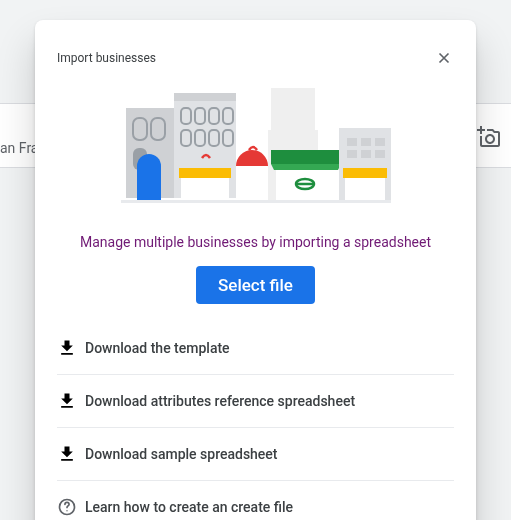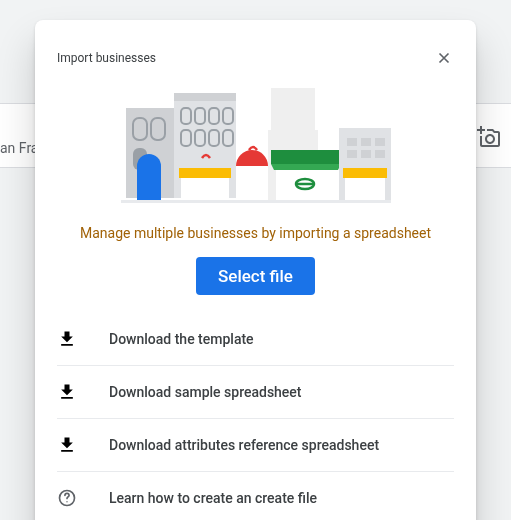--- a/index.html
+++ b/index.html
@@ -64,22 +64,22 @@
     }
     .close-btn svg { width: 18px; height: 18px; }
     .illustration {
       display: flex;
       justify-content: center;
       margin-top: 10px;
     }
     .subtitle {
       text-align: center;
       font-size: 14px;
-      color: #a16207;
-      margin-top: 15px;
+      color: #701a75;
+      margin-top: 24px;
       padding: 0 20px;
     }
     .select-file-btn {
       align-self: center;
       margin-top: 16px;
       background: #1a73e8;
       color: #fff;
       border: none;
       border-radius: 4px;
       padding: 9px 22px;
@@ -88,21 +88,21 @@
       cursor: pointer;
       font-family: inherit;
     }
     .links {
       padding: 8px 22px 18px 22px;
       margin-top: 10px;
     }
     .link-row {
       display: flex;
       align-items: center;
-      gap: 32px;
+      gap: 8px;
       padding: 16px 0;
       border-bottom: 1px solid #e8eaed;
       cursor: pointer;
     }
     .link-row:last-child { border-bottom: none; }
     .link-icon {
       width: 20px; height: 20px;
       color: #000;
       flex-shrink: 0;
     }
@@ -197,27 +197,27 @@
     <div class="link-row">
       <svg class="link-icon" viewBox="0 0 24 24" fill="currentColor">
         <path d="M19 9h-4V3H9v6H5l7 7 7-7zM5 18v2h14v-2H5z"></path>
       </svg>
       <span class="link-text">Download the template</span>
     </div>
     <div class="link-row">
       <svg class="link-icon" viewBox="0 0 24 24" fill="currentColor">
         <path d="M19 9h-4V3H9v6H5l7 7 7-7zM5 18v2h14v-2H5z"></path>
       </svg>
-      <span class="link-text">Download sample spreadsheet</span>
+      <span class="link-text">Download attributes reference spreadsheet</span>
     </div>
     <div class="link-row">
       <svg class="link-icon" viewBox="0 0 24 24" fill="currentColor">
         <path d="M19 9h-4V3H9v6H5l7 7 7-7zM5 18v2h14v-2H5z"></path>
       </svg>
-      <span class="link-text">Download attributes reference spreadsheet</span>
+      <span class="link-text">Download sample spreadsheet</span>
     </div>
     <div class="link-row">
       <svg class="link-icon help" viewBox="0 0 24 24" fill="none" stroke="currentColor" stroke-width="2">
         <circle cx="12" cy="12" r="9"></circle>
         <path d="M9.5 9a2.5 2.5 0 0 1 5 0c0 1.5-2.5 2-2.5 3.5" stroke-linecap="round"></path>
         <circle cx="12" cy="16.5" r="0.8" fill="currentColor" stroke="none"></circle>
       </svg>
       <span class="link-text">Learn how to create an create file</span>
     </div>
   </div>

